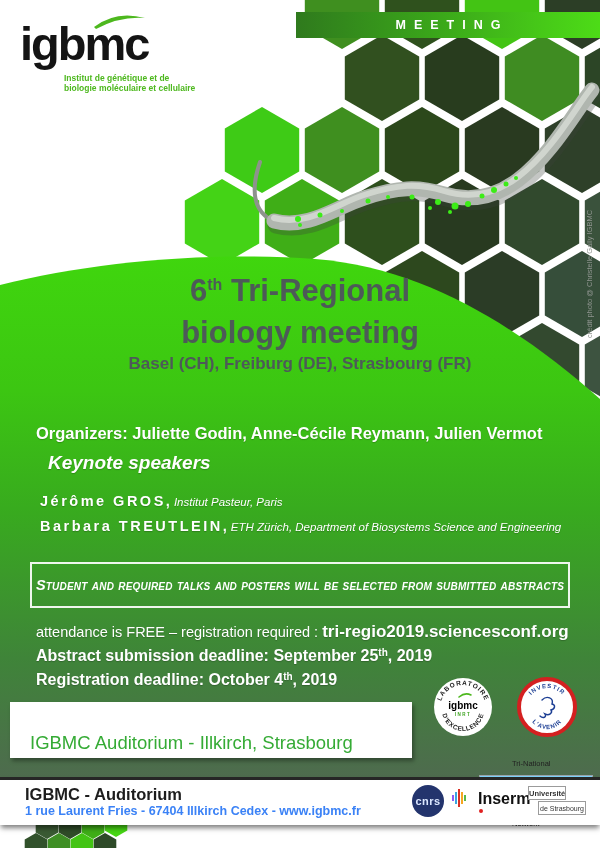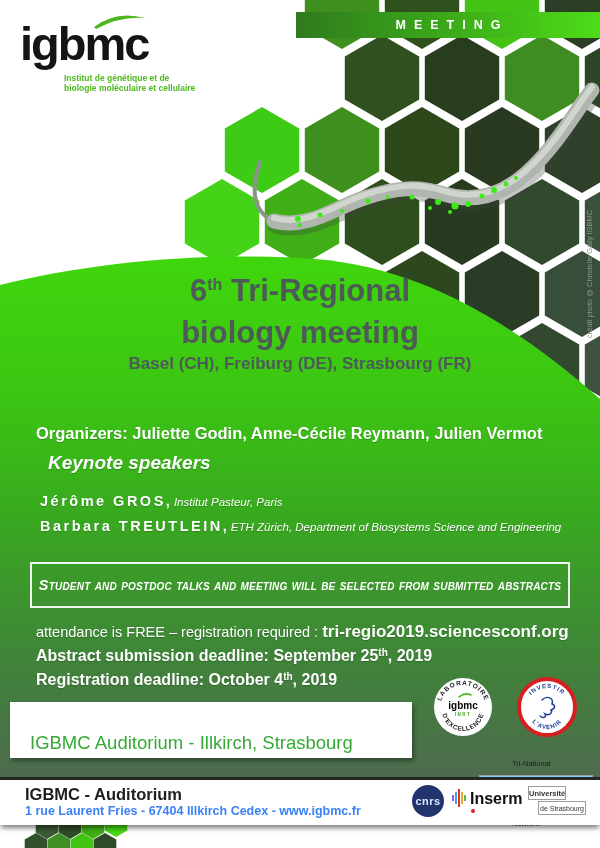--- a/index.html
+++ b/index.html
@@ -69,21 +69,21 @@
   .dsc-l2{font-size:11px;font-weight:bold;color:#1a62c4;margin-top:40px;}
 
   
   #footer{left:0;top:777px;width:600px;height:45px;background:#fff;z-index:5;
       border-top:3px solid #262626;box-shadow:0 4px 5px -1px rgba(0,0,0,.5);}
   #footer-title{position:absolute;left:25px;top:5px;font-size:16.5px;font-weight:bold;color:#1d1d1d;}
   #footer-address{position:absolute;left:25px;top:24px;font-size:12.5px;color:#3b82f6;font-weight:bold;}
   #cnrs-logo{position:absolute;left:412px;top:5px;width:32px;height:32px;border-radius:50%;
       background:#23346d;display:flex;align-items:center;justify-content:center;}
   #cnrs-logo span{color:#dce7ff;font-weight:bold;font-size:11px;letter-spacing:.5px;}
-  #inserm-logo{position:absolute;left:452px;top:8px;display:flex;align-items:flex-end;}
+  #inserm-logo{position:absolute;left:452px;top:8px;display:flex;align-items:flex-end;gap:8px;}
   #inserm-bars{margin-right:4px;}
   #inserm-word{font-size:16px;font-weight:bold;color:#101010;position:relative;}
   #inserm-dot{position:absolute;left:1px;bottom:-5px;width:4px;height:4px;background:#e02020;border-radius:50%;}
   #unistra-logo{position:absolute;left:528px;top:6px;width:64px;}
   .uni-row{display:flex;gap:43px;}
   .uni-box{border:1px solid #9b9b9b;background:#fff;height:12px;display:flex;align-items:center;
       justify-content:center;}
   .uni-main1{width:44px;font-size:7.5px;font-weight:bold;color:#333;}
   .uni-small{width:9px;margin-left:1px;}
   .uni-main2{width:46px;font-size:7px;color:#333;margin-left:10px;margin-top:1px;}
@@ -188,21 +188,21 @@
   <div id="keynote-heading" class="abs white-text">Keynote speakers</div>
 
   <div id="speaker-1" class="abs white-text speaker">
     <span class="sp-name">Jérôme GROS</span><span class="sp-sep">,  </span><span class="sp-aff">Institut Pasteur, Paris</span>
   </div>
   <div id="speaker-2" class="abs white-text speaker">
     <span class="sp-name">Barbara TREUTLEIN</span><span class="sp-sep">,  </span><span class="sp-aff">ETH Zürich, Department of Biosystems Science and Engineering</span>
   </div>
 
   <div id="abstract-box" class="abs">
-    <span class="abstract-text">Student and postdoc talks and meeting will be selected from submitted abstracts</span>
+    <span class="abstract-text">Student and required talks and posters will be selected from submitted abstracts</span>
   </div>
 
   <div id="attendance" class="abs white-text">
     <span>attendance is FREE – registration required : </span><span class="url">tri-regio2019.sciencesconf.org</span>
   </div>
   <div id="deadline-1" class="abs white-text deadline">
     <span>Abstract submission deadline: September 25</span><span class="dsup">th</span><span>, 2019</span>
   </div>
   <div id="deadline-2" class="abs white-text deadline">
     <span>Registration deadline: October 4</span><span class="dsup">th</span><span>, 2019</span>

